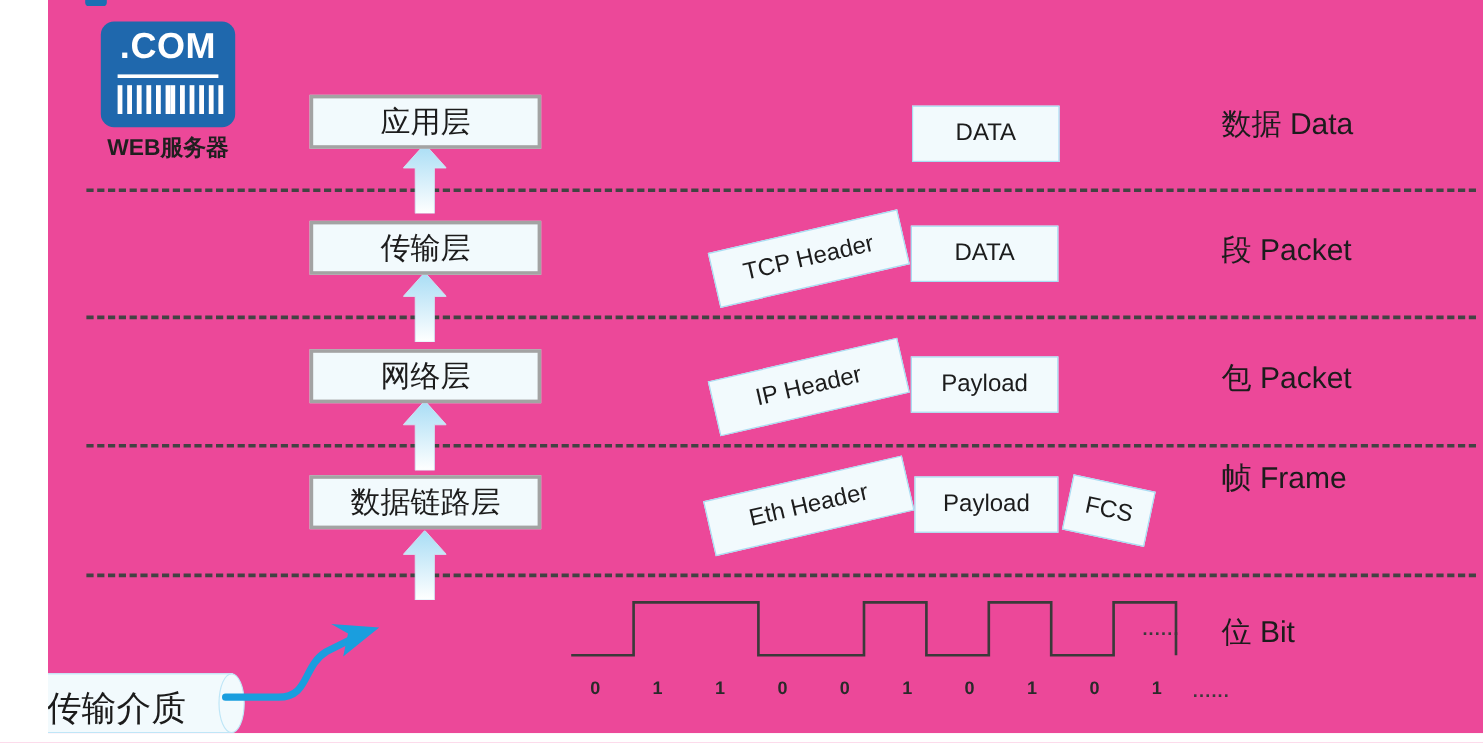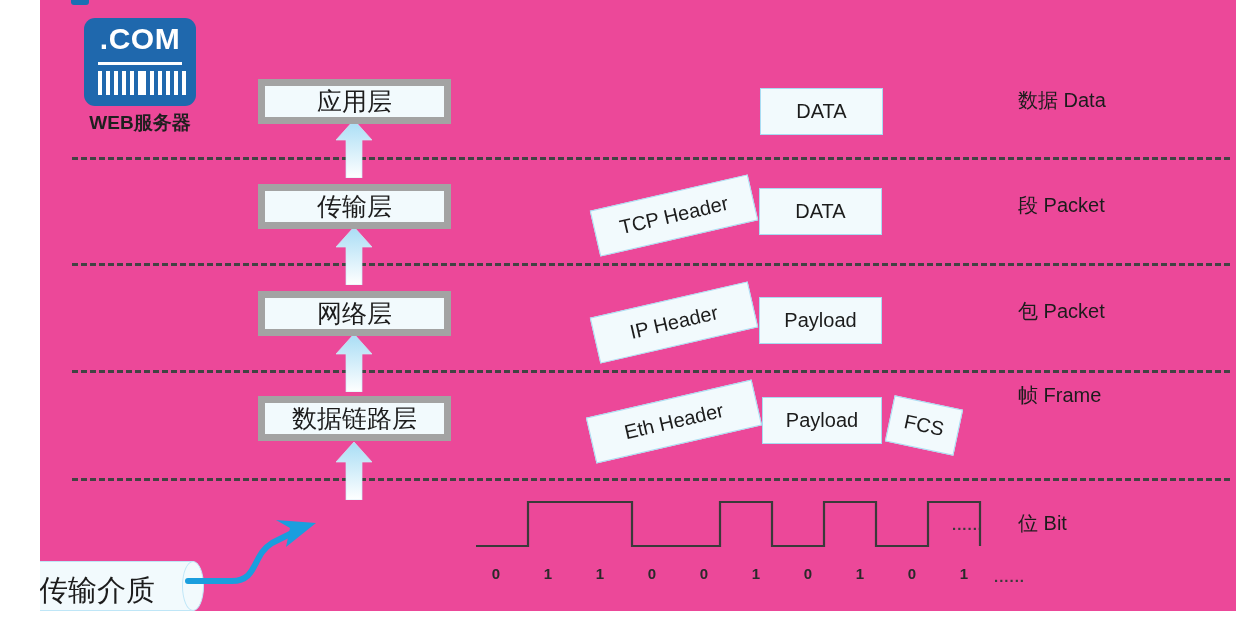--- a/index.html
+++ b/index.html
@@ -102,21 +102,21 @@
     border-top: 3px dashed #434343;
   }
 
   
   .layer-box {
     position: absolute;
     left: 218px;
     width: 193px;
     height: 45px;
     background: #f2fafd;
-    border: 7px solid #a3a3a3;
+    border: 3px solid #a3a3a3;
     box-sizing: border-box;
     display: flex;
     align-items: center;
     justify-content: center;
     font-size: 25px;
     color: #1c1c1c;
     font-family: "Liberation Sans", "DejaVu Sans", sans-serif;
   }
 
   
@@ -141,21 +141,21 @@
     font-family: "Liberation Sans", "DejaVu Sans", sans-serif;
     white-space: nowrap;
   }
   .pdu.tilt-l { transform: rotate(-13deg); }
   .pdu.tilt-r { transform: rotate(12deg); }
 
   
   .right-label {
     position: absolute;
     left: 978px;
-    font-size: 20px;
+    font-size: 25px;
     color: #1c1c1c;
     white-space: nowrap;
     font-family: "Liberation Sans", "DejaVu Sans", sans-serif;
   }
 
   
   #wave { position: absolute; left: 430px; top: 488px; }
   .bits {
     position: absolute;
     top: 565px;

